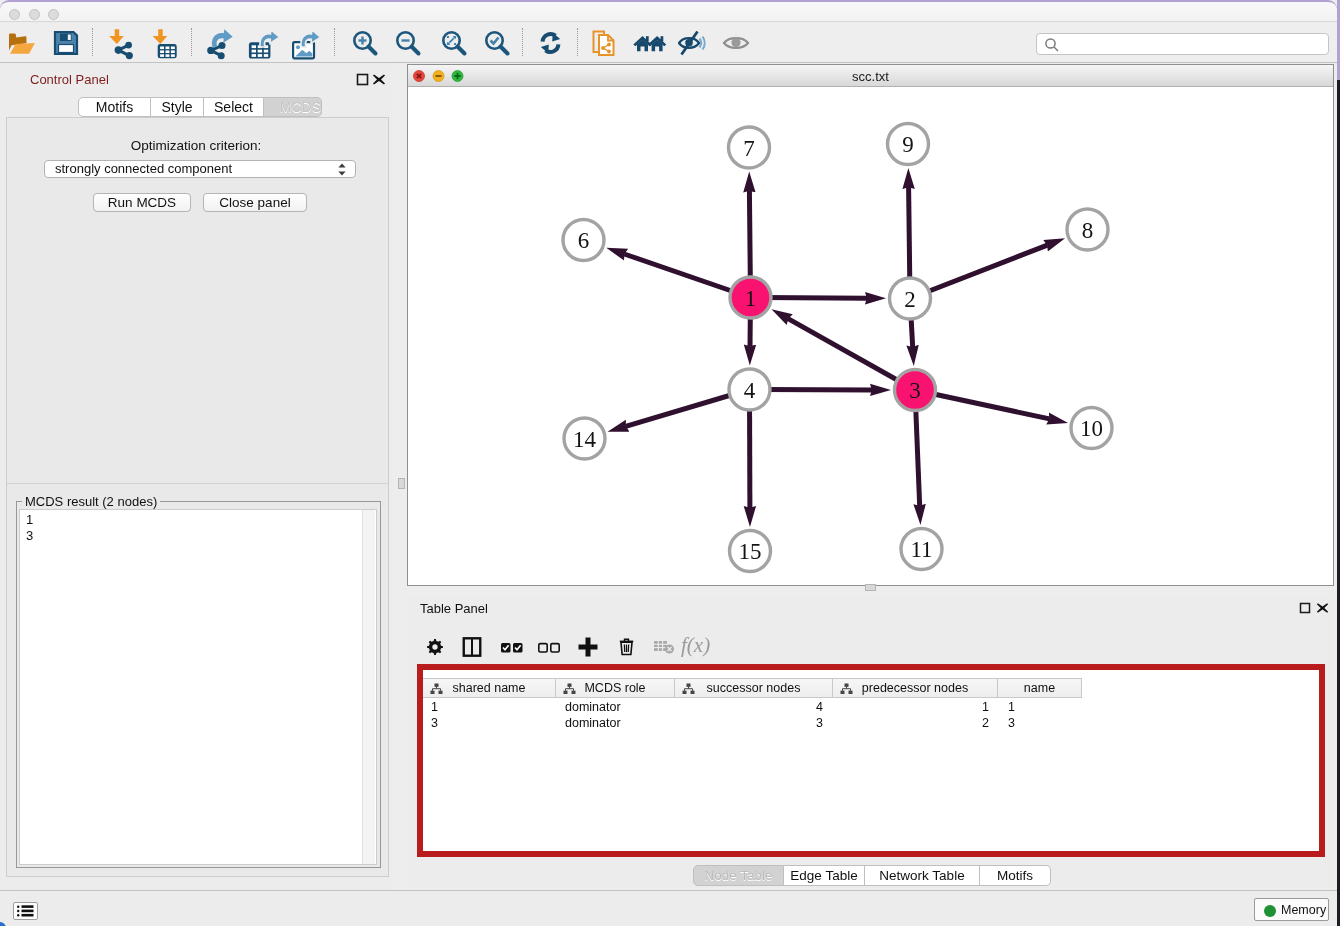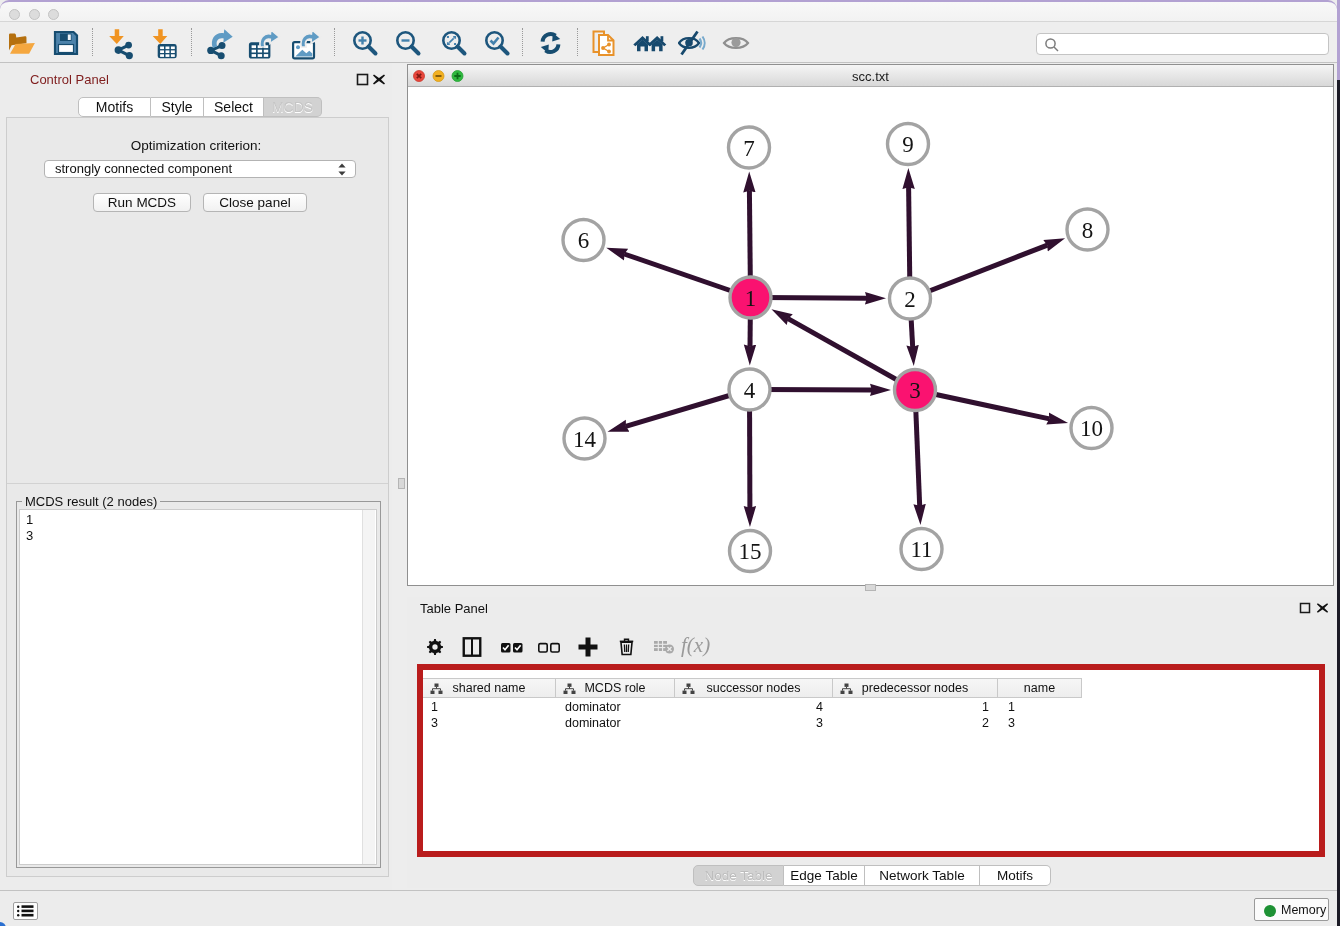--- a/index.html
+++ b/index.html
@@ -269,21 +269,21 @@
     <div class="abs" id="cp-title">Control Panel</div>
     <svg class="abs" style="left:356px; top:10px;" width="13" height="13" viewBox="0 0 13 13">
       <rect x="1.5" y="1.5" width="10" height="10" fill="none" stroke="#1a1a1a" stroke-width="1.6"></rect>
     </svg>
     <svg class="abs" style="left:372px; top:10px;" width="14" height="13" viewBox="0 0 14 13">
       <path d="M2,1.5 L7,5 L12,1.5 L13,2.5 L9,6.5 L13,10.5 L12,11.5 L7,8 L2,11.5 L1,10.5 L5,6.5 L1,2.5 Z" fill="#111"></path>
     </svg>
     <div class="tab" style="left:78px; width:73px; border-radius:5px 0 0 5px;">Motifs</div>
     <div class="tab" style="left:151px; width:53px; border-left:none;">Style</div>
     <div class="tab" style="left:204px; width:60px; border-left:none;">Select</div>
-    <div class="tab" style="left:264px; width:58px; border-left:none; border-radius:0 5px 5px 0; background:#d2d2d2; color:#c6c6c6; text-shadow:0 1px 0 #ffffff;">MCDS</div>
+    <div class="tab" style="left:264px; width:58px; border-left:none; border-radius:0 5px 5px 0; background:#d2d2d2; color:#c6c6c6; text-shadow:0 1px 0 #ffffff;text-align:right;">MCDS</div>
     <div class="abs" id="tabcontent"></div>
     <div class="abs" id="optselect">strongly connected component
       <svg style="position:absolute; right:8px; top:2px;" width="10" height="13" viewBox="0 0 10 13">
         <path d="M5,0.5 L8.6,4.5 L1.4,4.5 Z" fill="#3c3c3c"></path>
         <path d="M5,12.5 L8.6,8.5 L1.4,8.5 Z" fill="#3c3c3c"></path>
       </svg>
     </div>
     <div class="abs" id="optlabel">Optimization criterion:</div>
     <div class="btn" style="left:93px; width:98px;">Run MCDS</div>
     <div class="btn" style="left:203px; width:104px;">Close panel</div>

